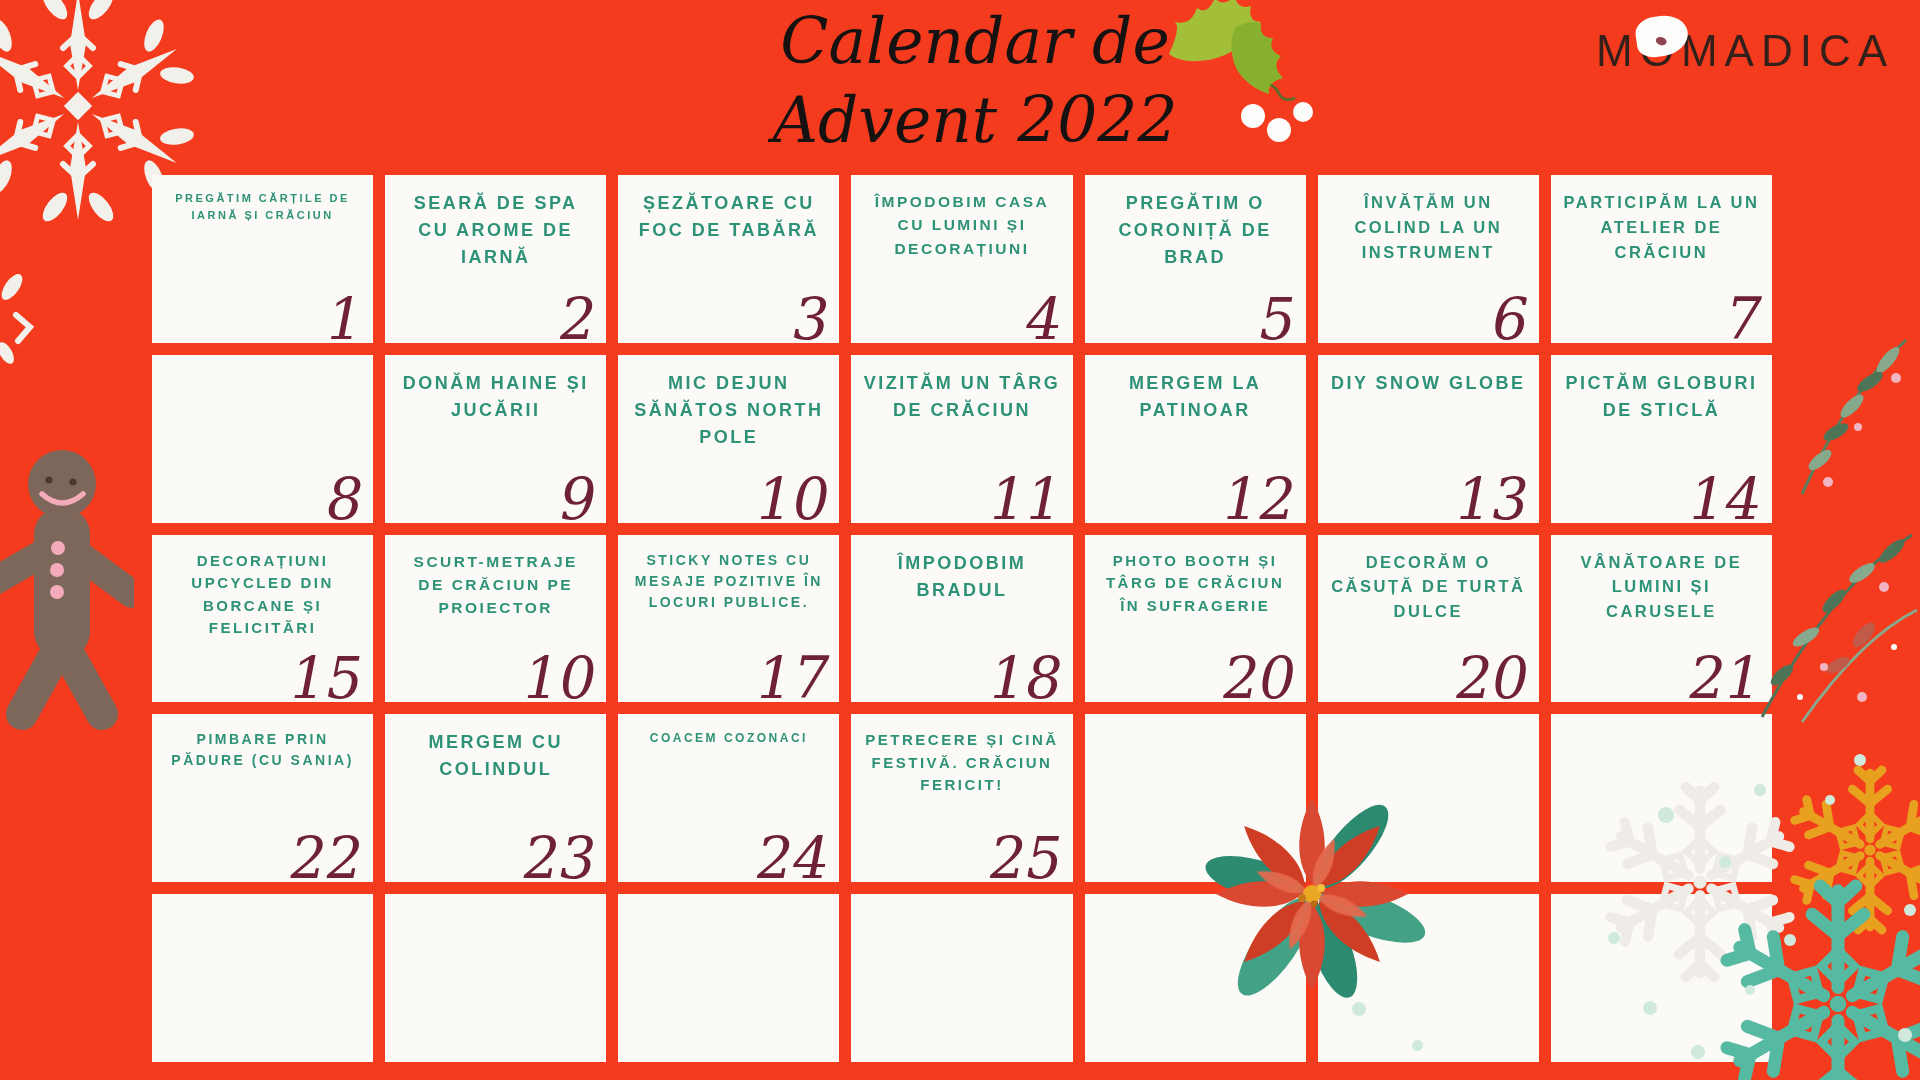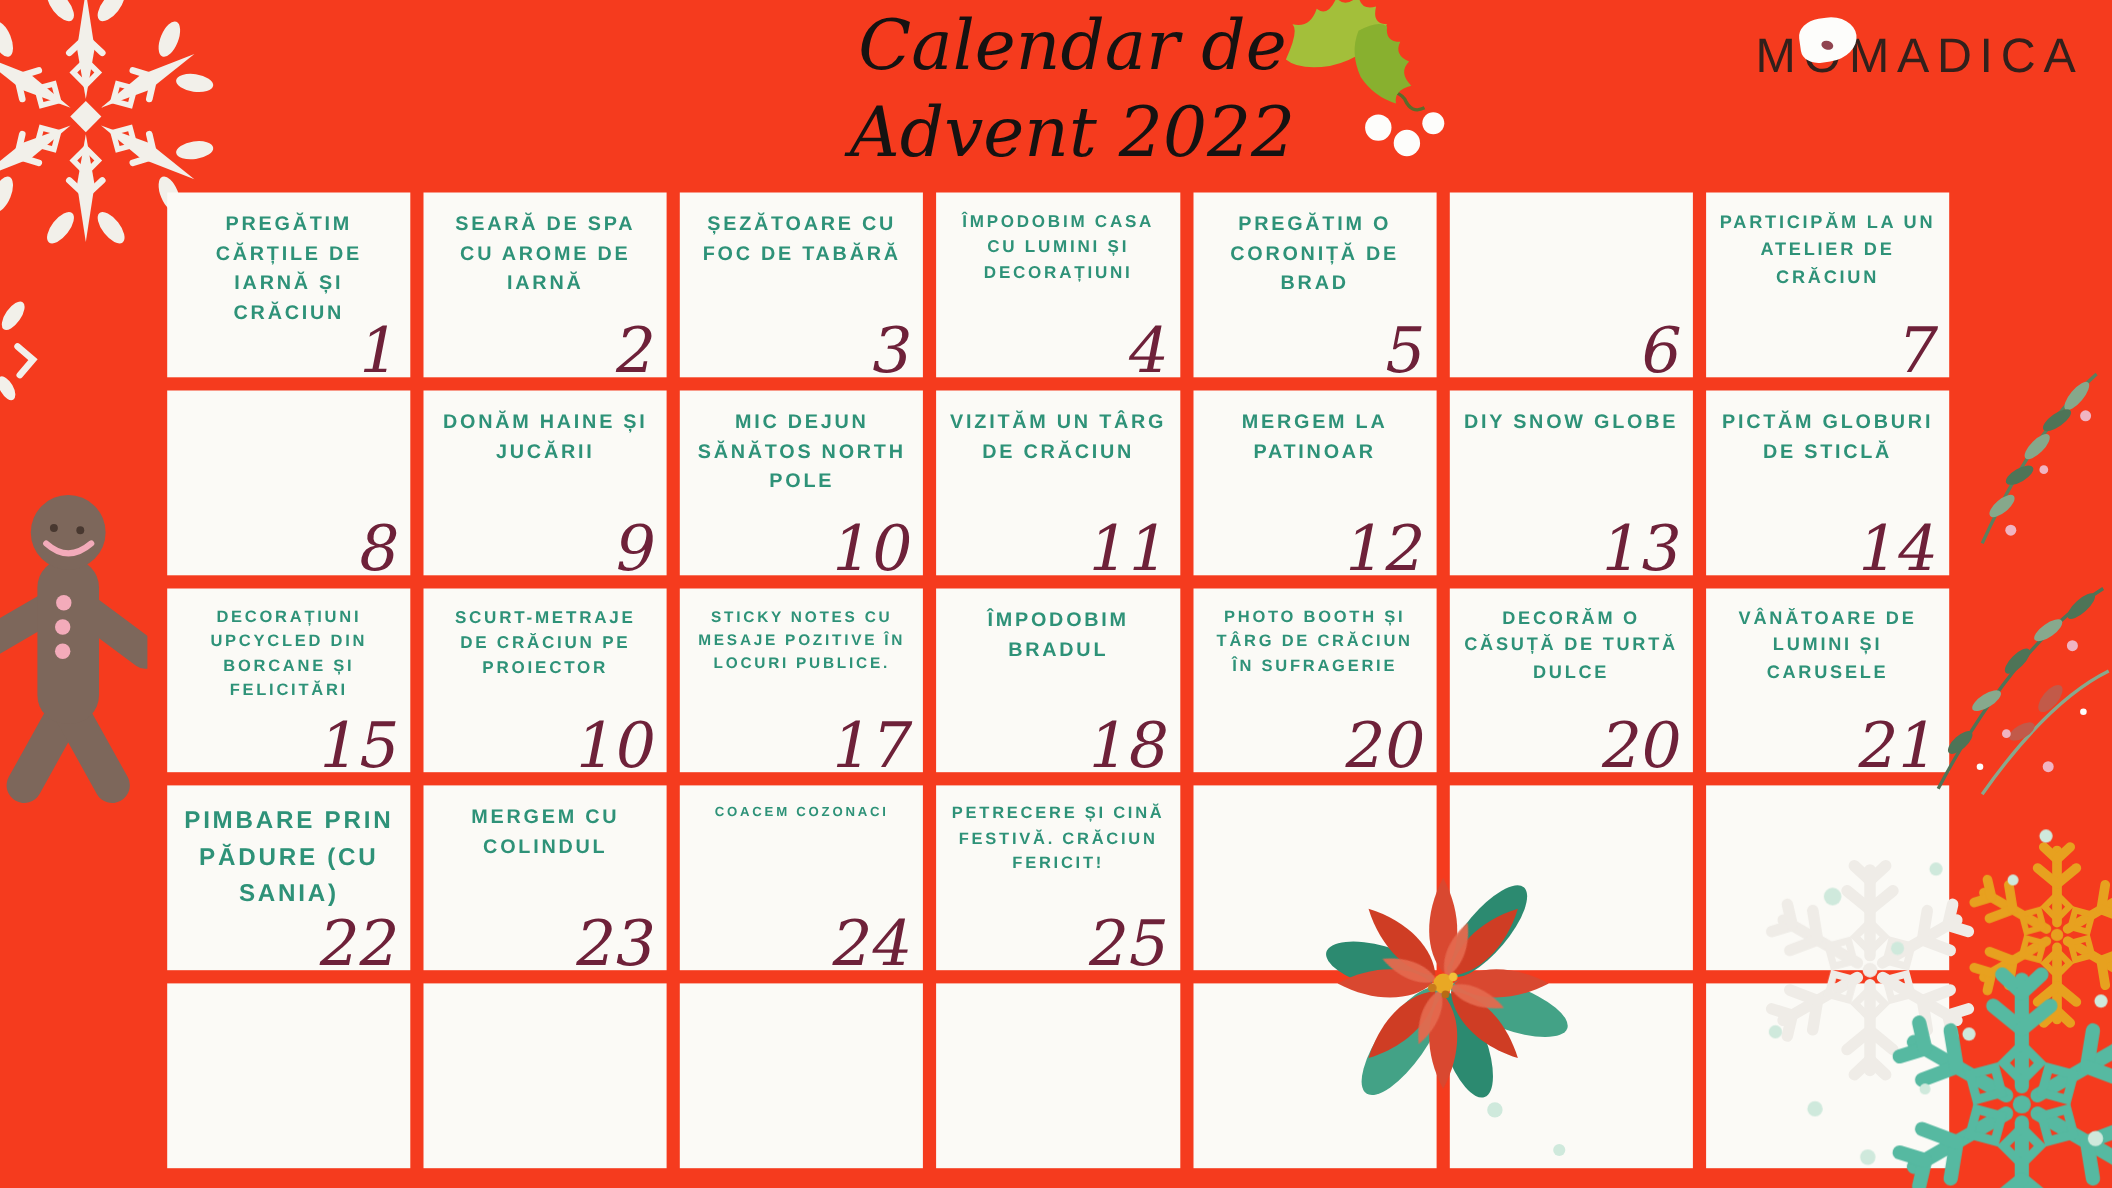--- a/index.html
+++ b/index.html
@@ -89,40 +89,41 @@
     <circle cx="138" cy="118" r="10" fill="#fdfdfb"></circle>
   </svg>
 
   <div class="brand">
     <span class="brand-blob"></span>
     <span class="brand-text">MOMADICA</span>
   </div>
 
   <div class="grid" id="grid">
       <div class="cell">
-    <div class="cell-text" style="font-size: 18px; text-align: center;">PREGĂTIM CĂRȚILE DE IARNĂ ȘI CRĂCIUN</div>
+    <div class="cell-text" style="font-size: 11px; text-align: center;">PREGĂTIM CĂRȚILE DE IARNĂ ȘI CRĂCIUN</div>
     <div class="cell-num">1</div>
   </div>
       <div class="cell">
     <div class="cell-text" style="font-size: 18px;">SEARĂ DE SPA CU AROME DE IARNĂ</div>
     <div class="cell-num">2</div>
   </div>
       <div class="cell">
     <div class="cell-text" style="font-size: 18px;">ȘEZĂTOARE CU FOC DE TABĂRĂ</div>
     <div class="cell-num">3</div>
   </div>
       <div class="cell">
     <div class="cell-text" style="font-size: 15.5px;">ÎMPODOBIM CASA CU LUMINI ȘI DECORAȚIUNI</div>
     <div class="cell-num">4</div>
   </div>
       <div class="cell">
     <div class="cell-text" style="font-size: 18px;">PREGĂTIM O CORONIȚĂ DE BRAD</div>
     <div class="cell-num">5</div>
   </div>
       <div class="cell">
+    <div class="cell-text" style="font-size: 16.5px;">ÎNVĂȚĂM UN COLIND LA UN INSTRUMENT</div>
     <div class="cell-num">6</div>
   </div>
       <div class="cell">
     <div class="cell-text" style="font-size: 16.5px;">PARTICIPĂM LA UN ATELIER DE CRĂCIUN</div>
     <div class="cell-num">7</div>
   </div>
       <div class="cell">
     <div class="cell-num">8</div>
   </div>
       <div class="cell">
@@ -171,21 +172,21 @@
   </div>
       <div class="cell">
     <div class="cell-text" style="font-size: 16.5px;">DECORĂM O CĂSUȚĂ DE TURTĂ DULCE</div>
     <div class="cell-num">20</div>
   </div>
       <div class="cell">
     <div class="cell-text" style="font-size: 16.5px;">VÂNĂTOARE DE LUMINI ȘI CARUSELE</div>
     <div class="cell-num">21</div>
   </div>
       <div class="cell">
-    <div class="cell-text" style="font-size: 22px;">PIMBARE PRIN PĂDURE (CU SANIA)</div>
+    <div class="cell-text" style="font-size: 14px;">PIMBARE PRIN PĂDURE (CU SANIA)</div>
     <div class="cell-num">22</div>
   </div>
       <div class="cell">
     <div class="cell-text" style="font-size: 18px;">MERGEM CU COLINDUL</div>
     <div class="cell-num">23</div>
   </div>
       <div class="cell">
     <div class="cell-text" style="font-size: 12px;">COACEM COZONACI</div>
     <div class="cell-num">24</div>
   </div>

